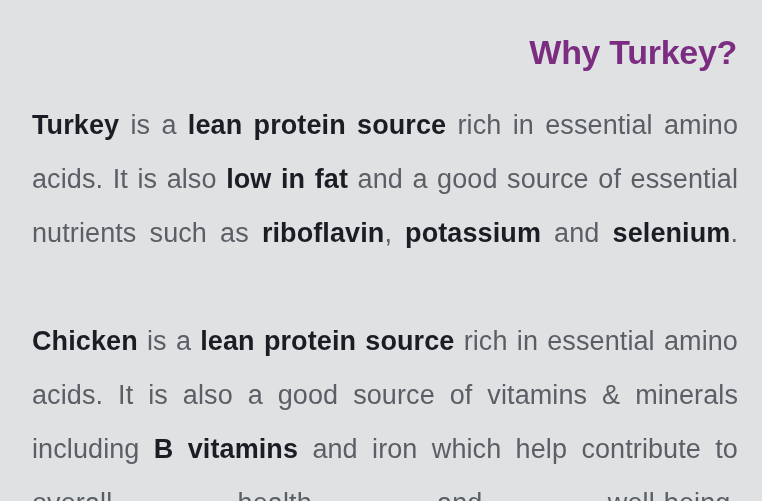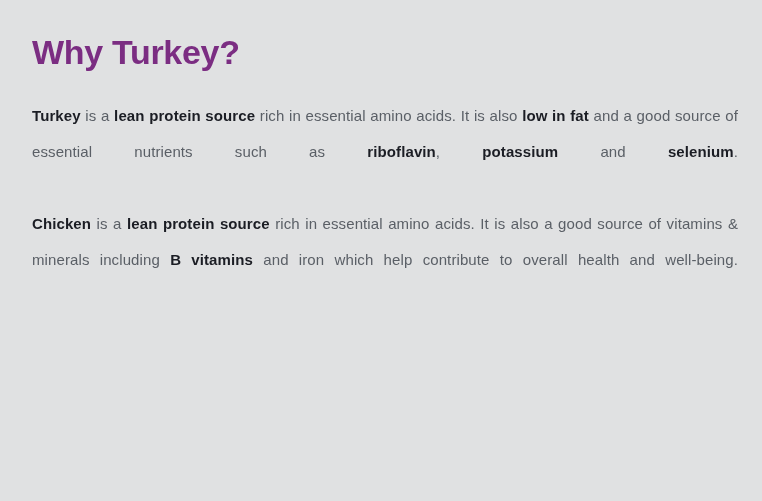--- a/index.html
+++ b/index.html
@@ -16,21 +16,21 @@
 
   .page {
     position: relative;
     width: 762px;
     height: 501px;
     box-sizing: border-box;
     padding: 0 25px 0 32px;
   }
 
   .section-heading {
-    text-align: left;
+    text-align: right;
     color: #7b2d82;
     font-weight: bold;
     font-size: 34px;
     line-height: 40px;
     letter-spacing: -0.3px;
     margin: 0;
     padding: 0;
   }
 
   .heading-turkey {
@@ -39,22 +39,22 @@
 
   .heading-chicken {
     padding-top: 27px;
   }
 
   .body-paragraph {
     margin: 0;
     padding: 0;
     width: 706px;
     color: #5a5f66;
-    font-size: 15px;
-    line-height: 36px;
+    font-size: 27px;
+    line-height: 54px;
     text-align: justify;
     text-justify: inter-word;
     letter-spacing: 0.1px;
     word-spacing: 0.2px;
   }
 
   .paragraph-turkey {
     margin-top: 26px;
   }
 

